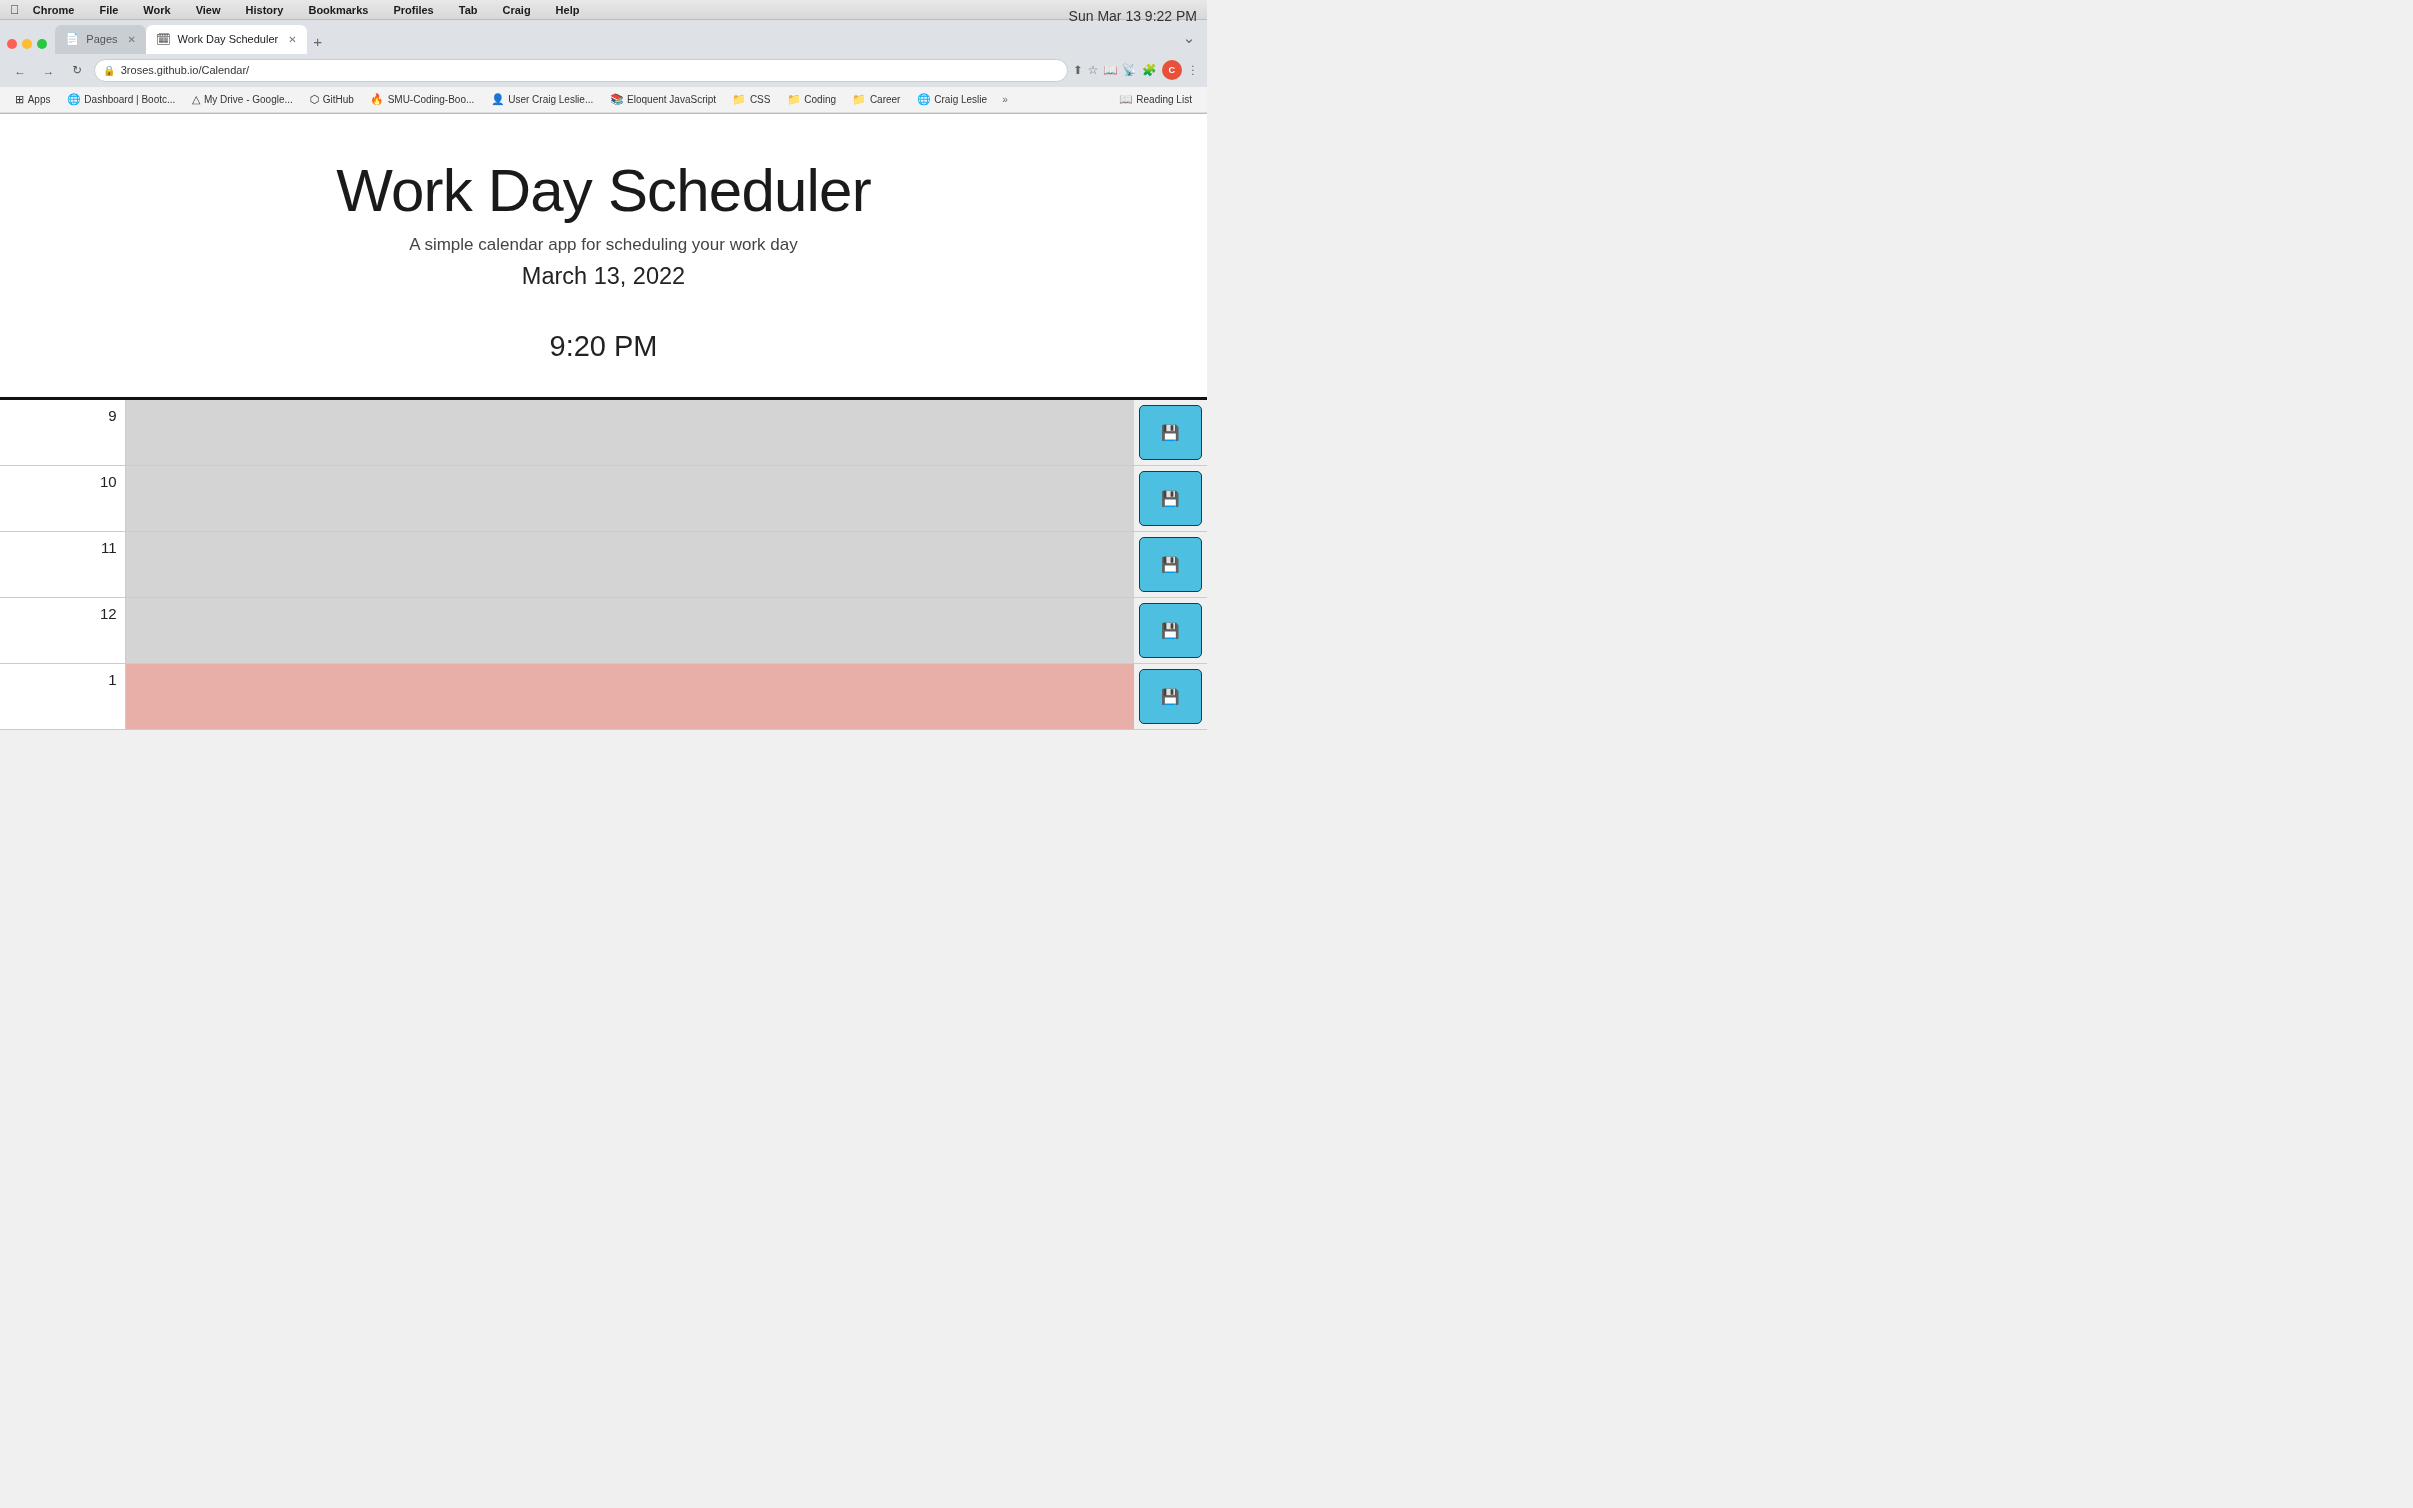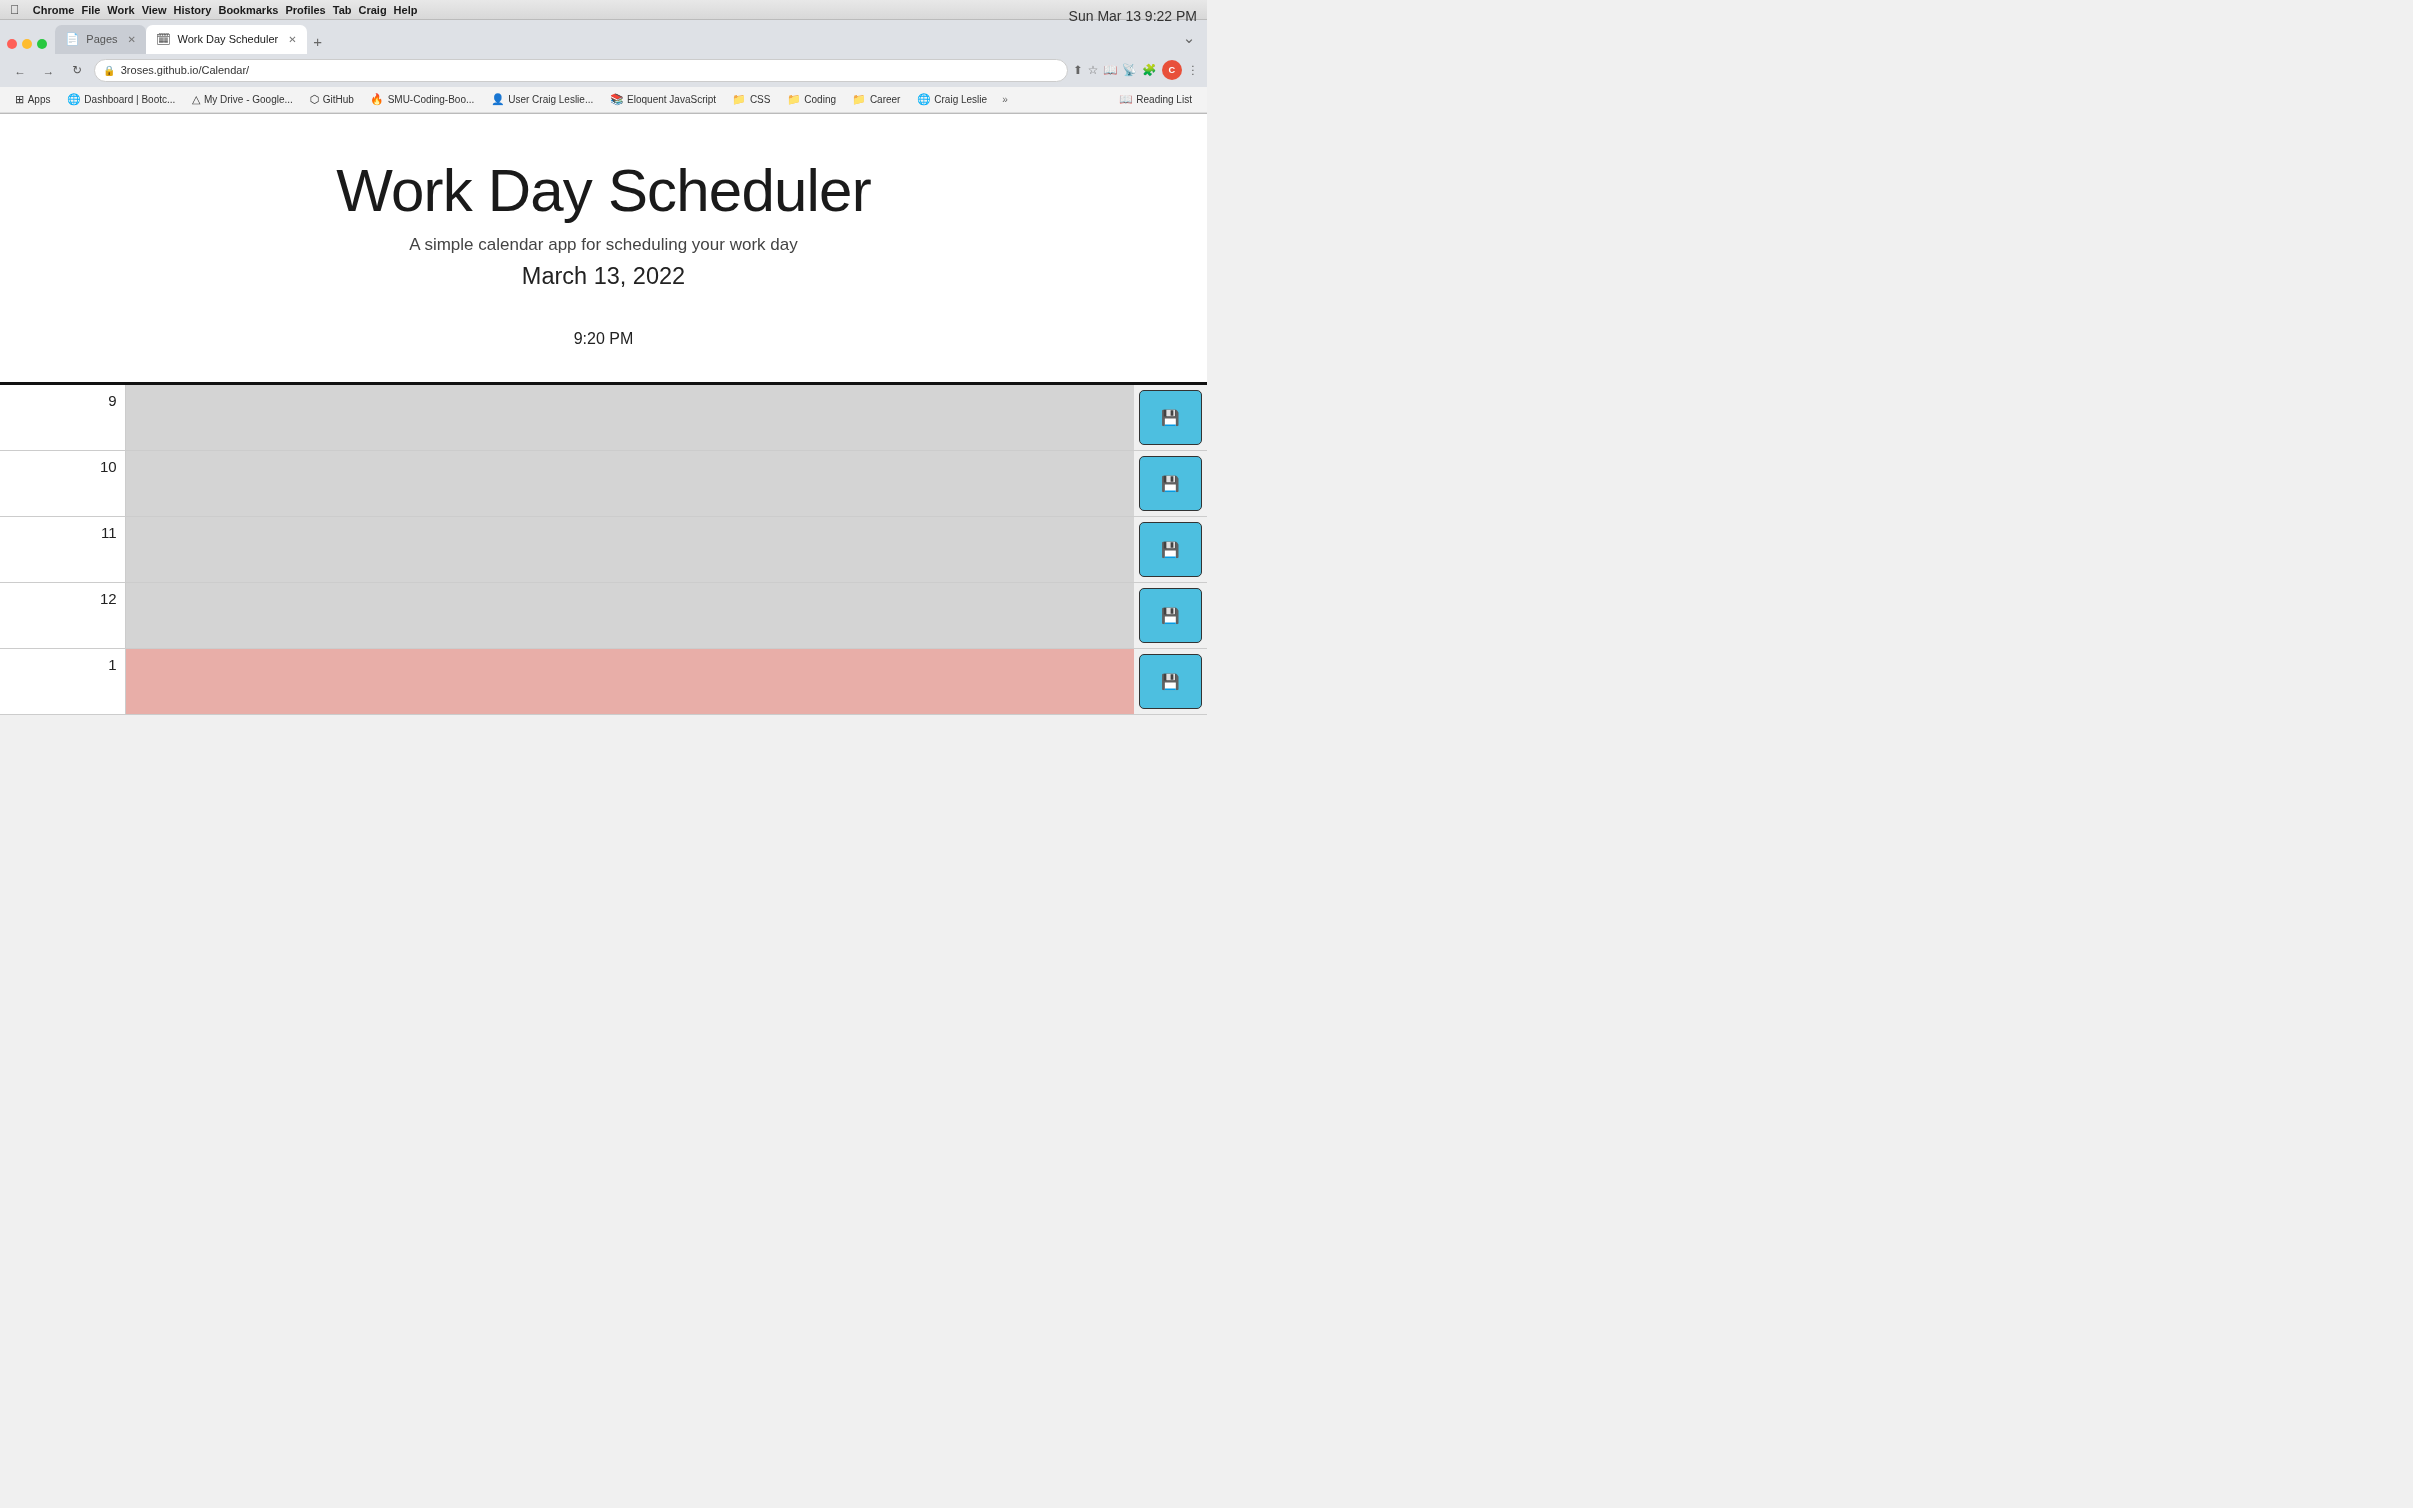--- a/index.html
+++ b/index.html
@@ -11,21 +11,21 @@
       background: linear-gradient(to bottom, #e8e8e8, #d8d8d8);
       display: flex;
       align-items: center;
       justify-content: space-between;
       padding: 0 10px;
       font-size: 11px;
       color: #333;
       border-bottom: 0.8px solid #bbb;
     }
     .titlebar-left { display: flex; gap: 13.4px; align-items: center; }
-    .titlebar-menu { display: flex; gap: 7px; align-items: center; }
+    .titlebar-menu { display: flex; gap: 25px; align-items: center; }
     .titlebar-menu span { font-size: 11px; color: #1a1a1a; cursor: default; font-weight: bold; }
     .titlebar-right { font-size: 14px; color: #333; margin-top: 12px; }
     .apple-logo { font-size: 12.6px; }
 
     
     .chrome-outer {
       background: #dee1e6;
       border-bottom: 0.8px solid #bbb;
     }
     .tab {
@@ -157,21 +157,21 @@
       font-size: 17px;
       color: #444;
       margin-bottom: 8.4px;
     }
     .app-date {
       font-size: 23.5px;
       color: #222;
       margin-bottom: 12px;
     }
     .app-time {
-      font-size: 16px;
+      font-size: 29px;
       color: #222;
       margin-top: 40px;
     }
 
     
     .scheduler {
       background: #f0f0f0;
       padding: 0;
     }
     .schedule-row {

